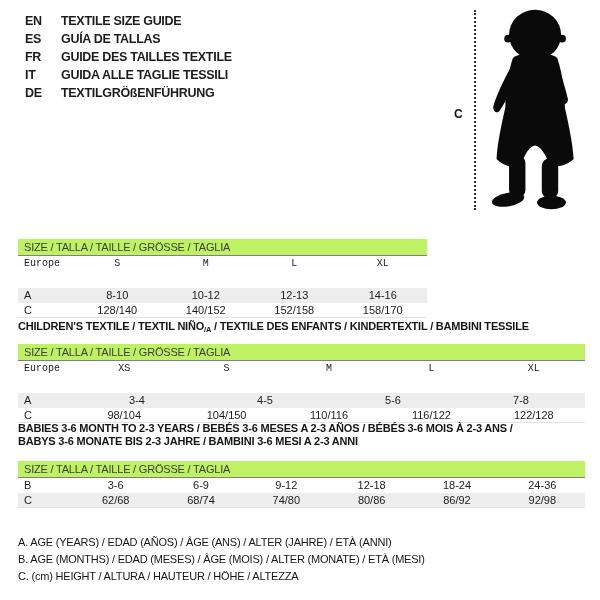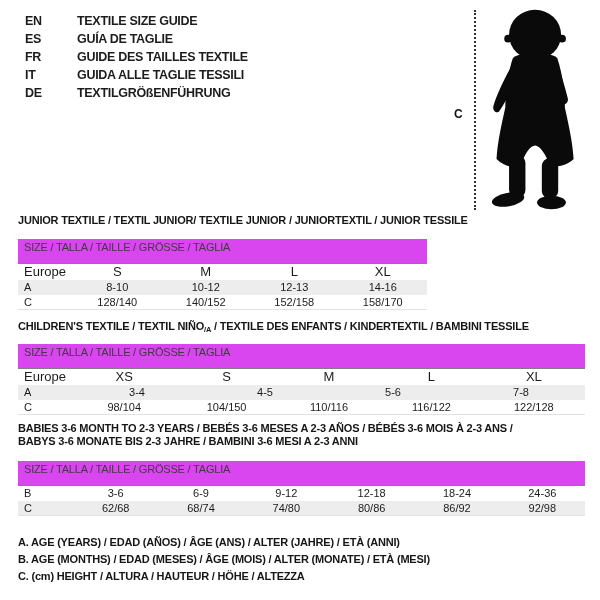--- a/index.html
+++ b/index.html
@@ -7,21 +7,21 @@
   body {
     font-family: "Liberation Sans", "DejaVu Sans", sans-serif;
     color: #1c1c1c;
     position: relative;
     overflow: hidden;
   }
   .page { position: absolute; inset: 0; width: 600px; height: 600px; }
 
   
   .lang-list { position: absolute; top: 12px; left: 25px; list-style: none; }
-  .lang-row { display: flex; height: 18px; line-height: 18px; gap: 16px; }
+  .lang-row { display: flex; height: 18px; line-height: 18px; }
   .lang-code { width: 36px; font-size: 12.5px; font-weight: bold; letter-spacing: -0.3px; }
   .lang-label { font-size: 12.5px; font-weight: bold; letter-spacing: -0.3px; }
 
   
   .figure-wrap { position: absolute; top: 4px; left: 452px; width: 140px; height: 212px; }
   .measure-line {
     position: absolute; left: 22px; top: 6px; height: 200px; width: 0;
     border-left: 2px dotted #2e2e2e;
   }
   .measure-label {
@@ -34,52 +34,52 @@
   .section-title {
     position: absolute; left: 18px;
     font-size: 11px; font-weight: bold; letter-spacing: -0.2px;
     line-height: 13px; color: #161616; white-space: nowrap;
   }
   .sub-a { font-size: 7.5px; vertical-align: -2px; }
 
   
   .sg-table { position: absolute; left: 18px; font-size: 11px; }
   .size-bar {
-    background: #d946ef; color: #3d3d3d;
-    height: 25px; line-height: 17px; padding-left: 6px;
+    background: #bef264; color: #3d3d3d;
+    height: 17px; line-height: 17px; padding-left: 6px;
     border-bottom: 1px solid #808080;
     letter-spacing: -0.2px;
   }
   .trow { display: flex; height: 15px; line-height: 15px; }
-  .trow.head { height: 16px; line-height: 16px; font-size: 13px; }
+  .trow.head { height: 32px; line-height: 16px; font-size: 10px; font-family: Liberation Mono, monospace; }
   .trow.shaded { background: #ededed; }
   .trow.last { border-bottom: 1px solid #e2e2e2; }
   .tcell { flex: 1; text-align: center; white-space: nowrap; }
   .tcell.lab { flex: 0 0 55px; text-align: left; padding-left: 6px; }
 
   
   .legend { position: absolute; left: 18px; top: 534px; }
   .legend-line {
-    font-size: 11px; font-weight: bold; letter-spacing: -0.2px;
+    font-size: 11px; font-weight: normal; letter-spacing: -0.2px;
     line-height: 17px; color: #161616; white-space: nowrap;
   }
 </style>
 </head>
 <body>
 
 <div class="page">
 
   <ul class="lang-list">
     <li class="lang-row">
       <span class="lang-code">EN</span>
       <span class="lang-label">TEXTILE SIZE GUIDE</span>
     </li>
     <li class="lang-row">
       <span class="lang-code">ES</span>
-      <span class="lang-label">GUÍA DE TAGLIE</span>
+      <span class="lang-label">GUÍA DE TALLAS</span>
     </li>
     <li class="lang-row">
       <span class="lang-code">FR</span>
       <span class="lang-label">GUIDE DES TAILLES TEXTILE</span>
     </li>
     <li class="lang-row">
       <span class="lang-code">IT</span>
       <span class="lang-label">GUIDA ALLE TAGLIE TESSILI</span>
     </li>
     <li class="lang-row">
@@ -100,21 +100,20 @@
       <path d="M31,56 C23,70 14,88 10,101 C8,106 13,111 16,107 C23,97 29,84 35,72 Z"></path>
       <path d="M75,56 C80,68 84,82 87,94 C88,99 82,103 80,97 C76,88 71,76 69,66 Z"></path>
       <path d="M22,104 L84,104 C88,122 92,140 93,157 C86,164 76,166 68,163 C64,152 58,143 53,143 C48,143 42,152 38,164 C30,167 20,164 13,157 C14,140 18,122 22,104 Z"></path>
       <rect x="26" y="153" width="17" height="44" rx="8"></rect>
       <rect x="60" y="156" width="17" height="42" rx="8"></rect>
       <ellipse cx="25" cy="199" rx="17" ry="7" transform="rotate(-10 25 199)"></ellipse>
       <ellipse cx="70" cy="202" rx="15" ry="7"></ellipse>
     </svg>
   </div>
 
-  <div class="section-title" style="top:214px;">JUNIOR TEXTILE / TEXTIL JUNIOR/ TEXTILE JUNIOR / JUNIORTEXTIL / JUNIOR TESSILE</div>
   <div class="sg-table" style="top:239px; width:409px;">
     <div class="size-bar">SIZE / TALLA / TAILLE / GRÖSSE / TAGLIA</div>
     <div class="trow head">
       <span class="tcell lab">Europe</span>
       <span class="tcell">S</span>
       <span class="tcell">M</span>
       <span class="tcell">L</span>
       <span class="tcell">XL</span>
     </div>
     <div class="trow shaded">

